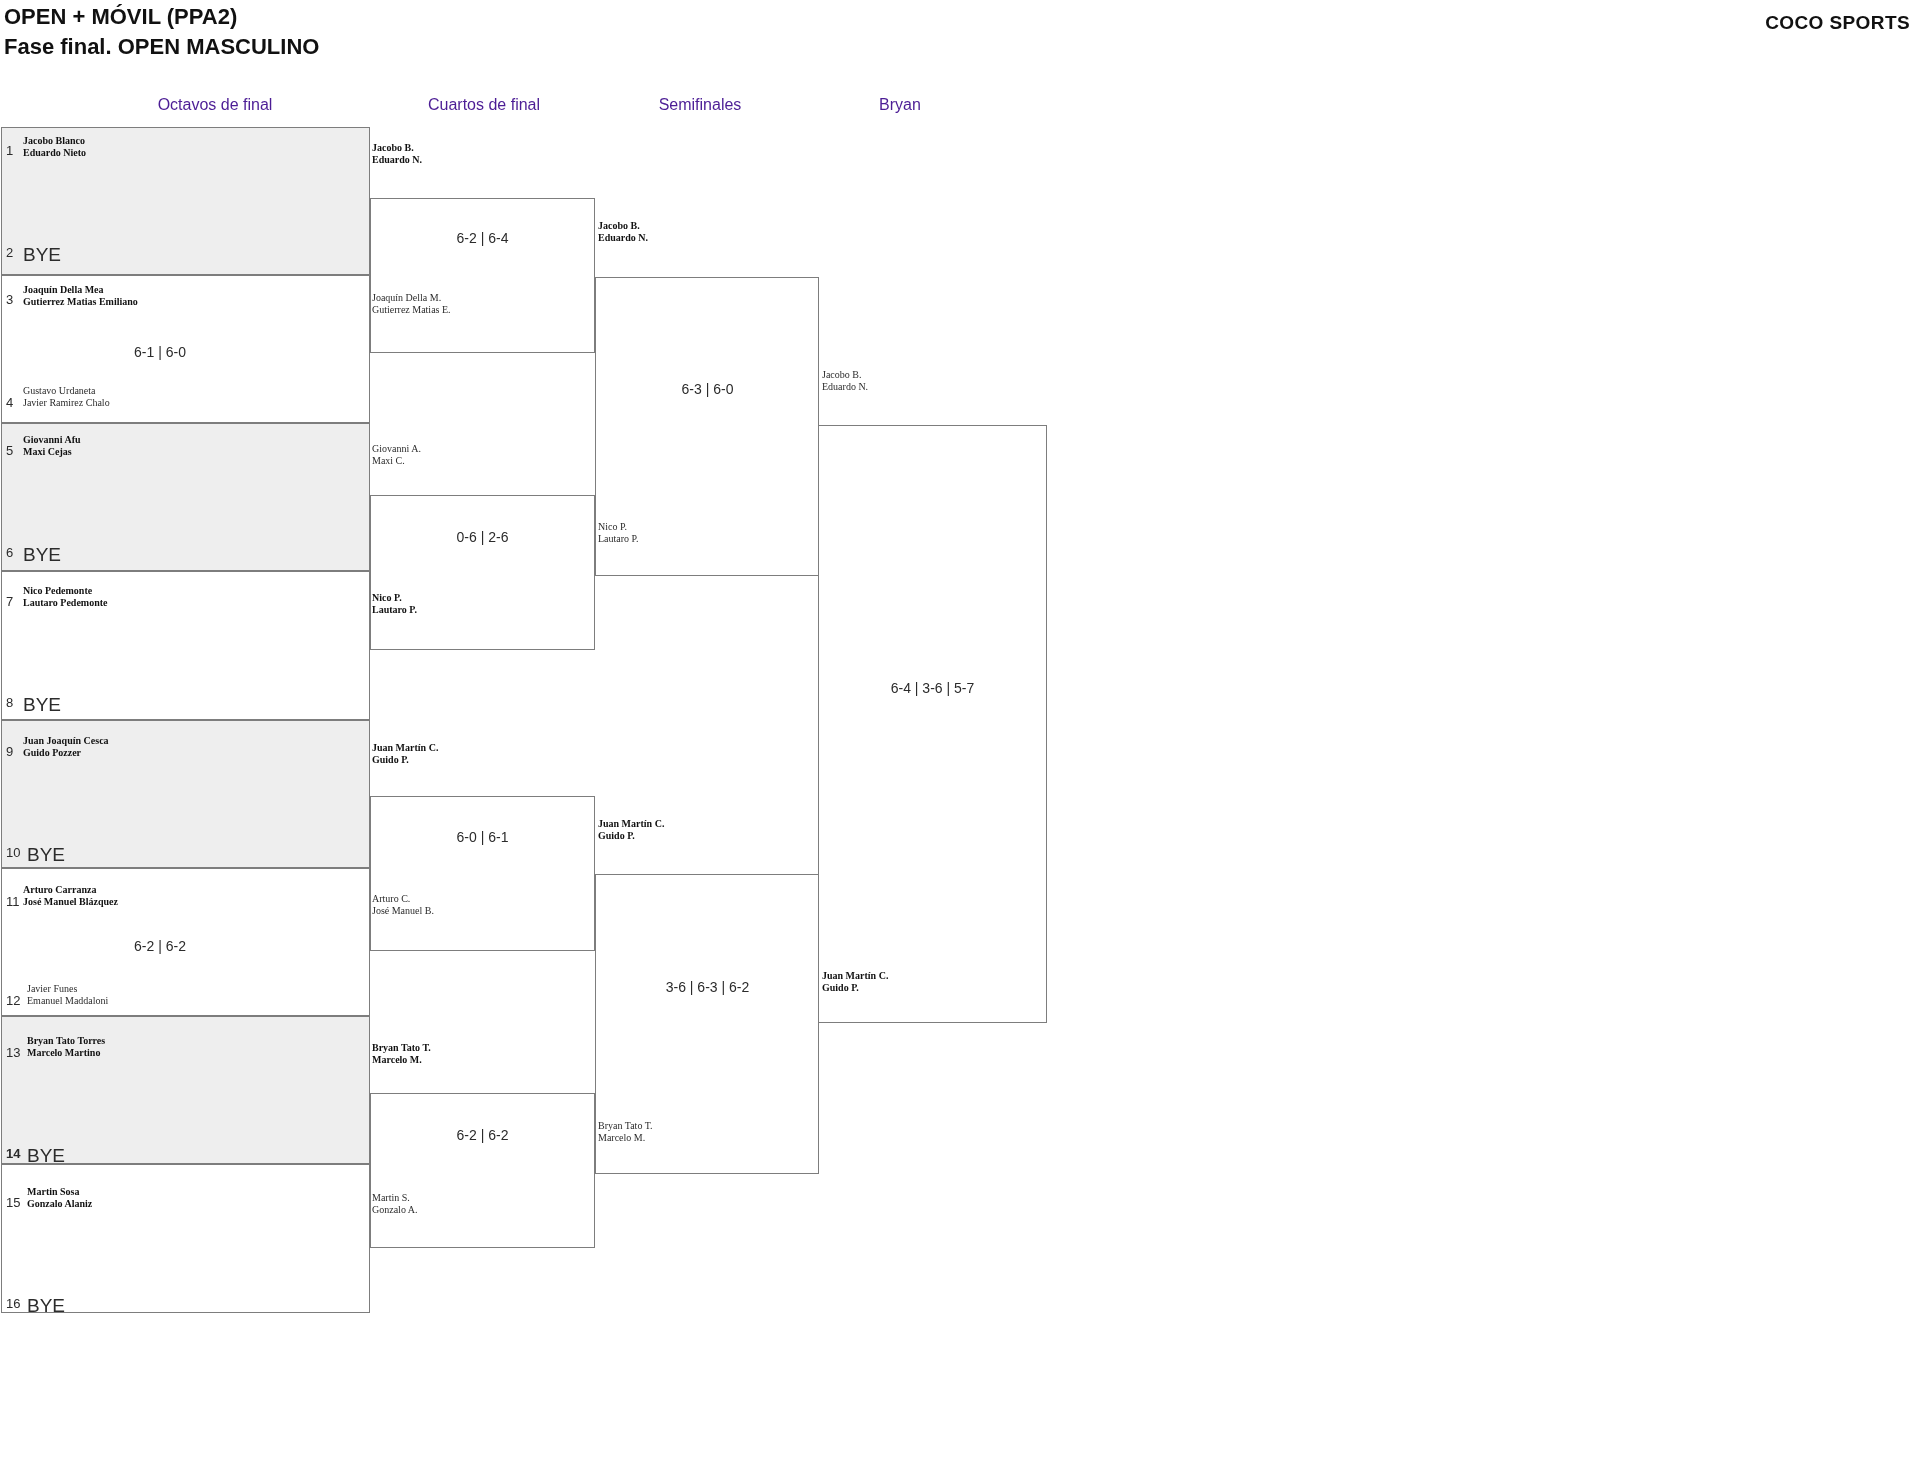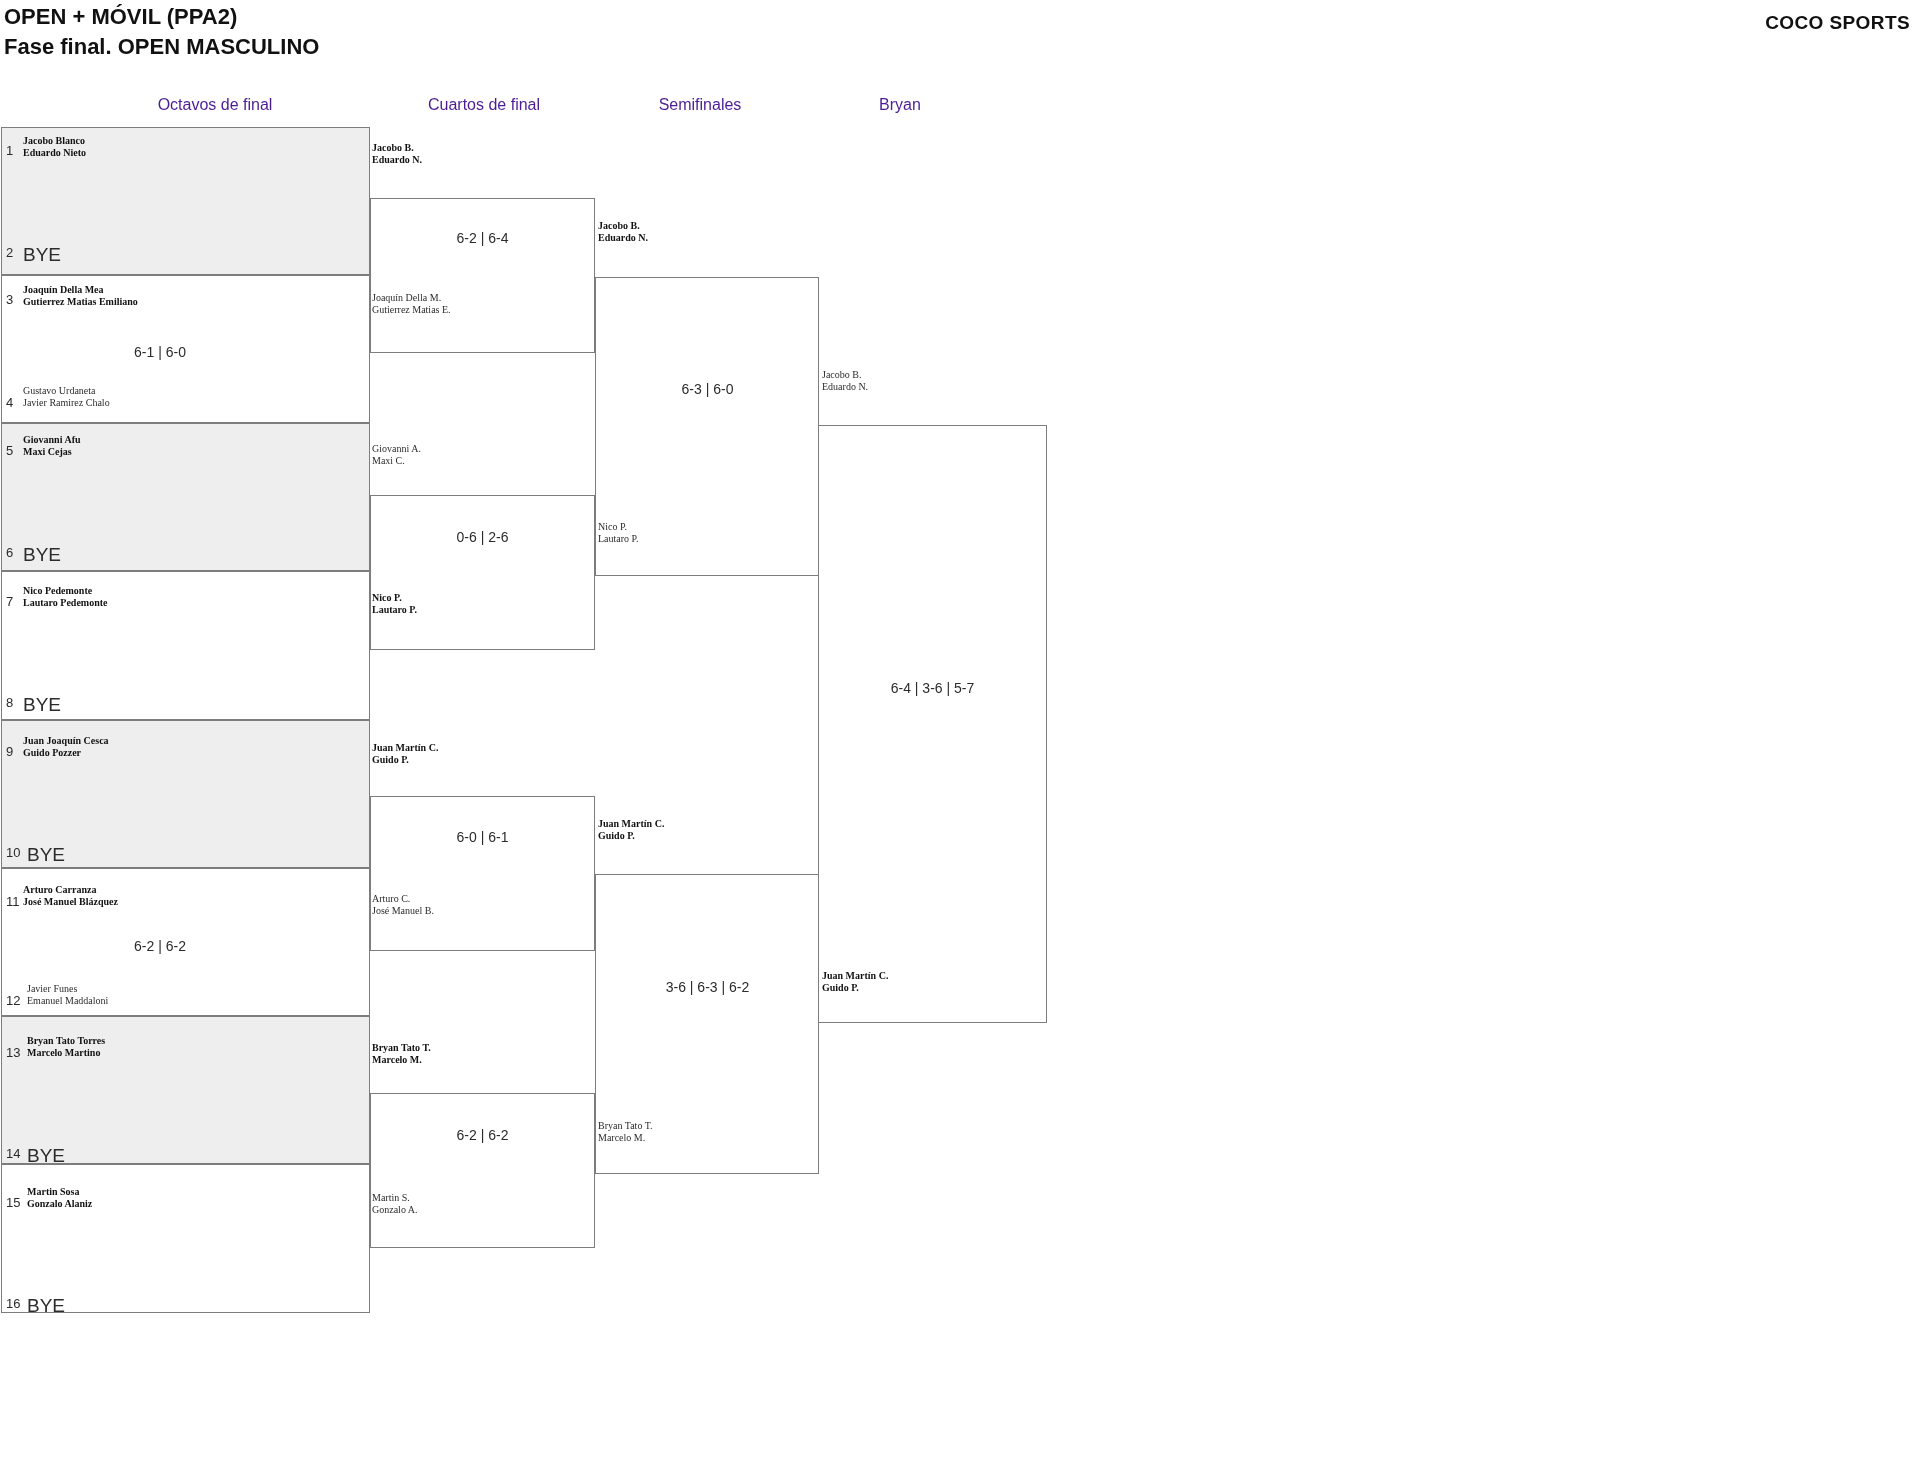--- a/index.html
+++ b/index.html
@@ -176,21 +176,21 @@
     <span class="ln">Javier Funes</span>
       <span class="ln">Emanuel Maddaloni</span>
   </div>
 
   <div class="seed-box shaded" style="left:1px; top:1016px; width:369px; height:148px;"></div>
   <div class="seed-num" style="left:6px;  top:1045px;">13</div>
   <div class="team bold" style="left:27px; top:1035px;">
     <span class="ln">Bryan Tato Torres</span>
       <span class="ln">Marcelo Martino</span>
   </div>
-  <div class="seed-num" style="left:6px;  top:1146px;">14</div>
+  <div class="seed-num" style="left:6px;  top:1146px;font-weight:bold;">14</div>
   <div class="bye" style="left:27px; top:1145px;">BYE</div>
 
   <div class="seed-box plain" style="left:1px; top:1164px; width:369px; height:149px;"></div>
   <div class="seed-num" style="left:6px;  top:1195px;">15</div>
   <div class="team bold" style="left:27px; top:1186px;">
     <span class="ln">Martin Sosa</span>
       <span class="ln">Gonzalo Alaniz</span>
   </div>
   <div class="seed-num" style="left:6px;  top:1296px;">16</div>
   <div class="bye" style="left:27px; top:1295px;">BYE</div>

